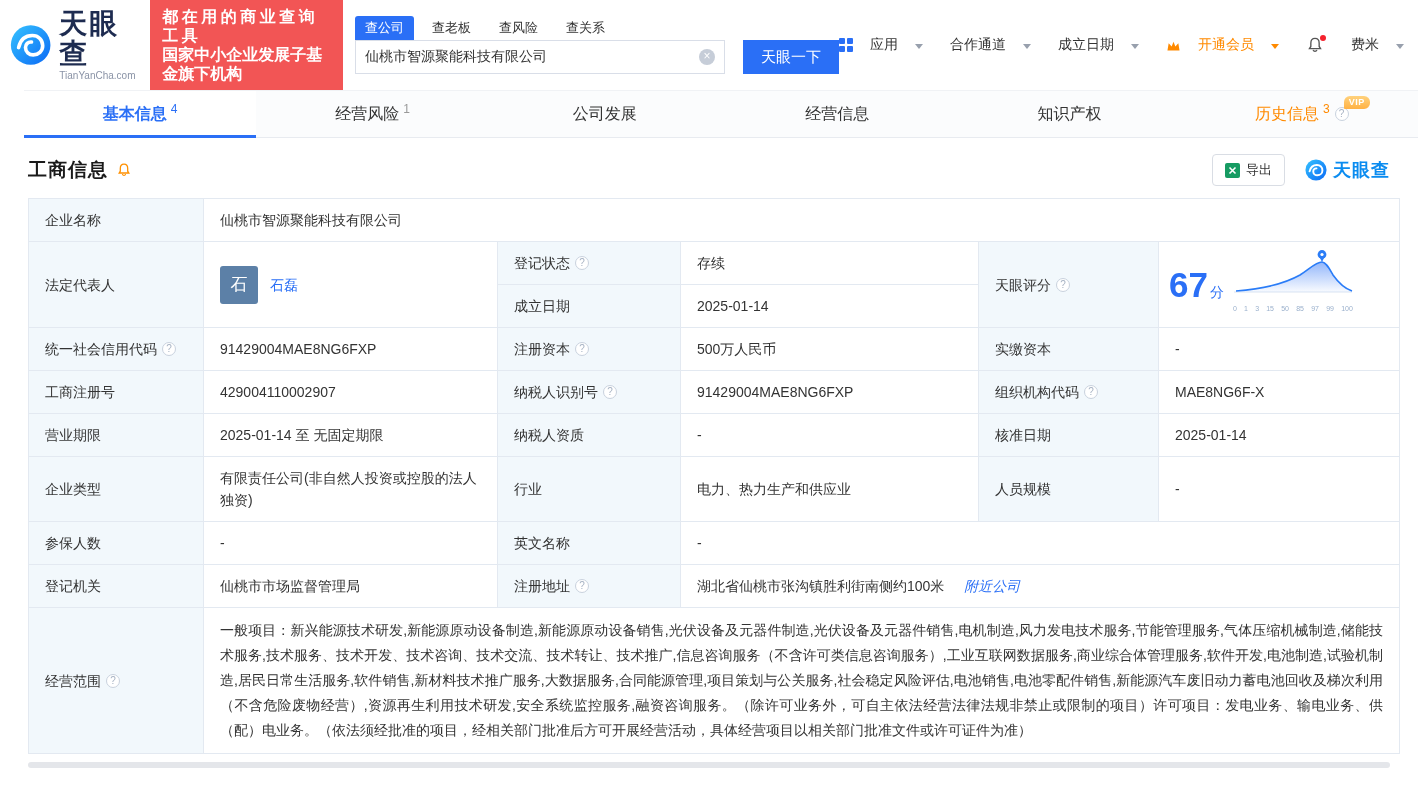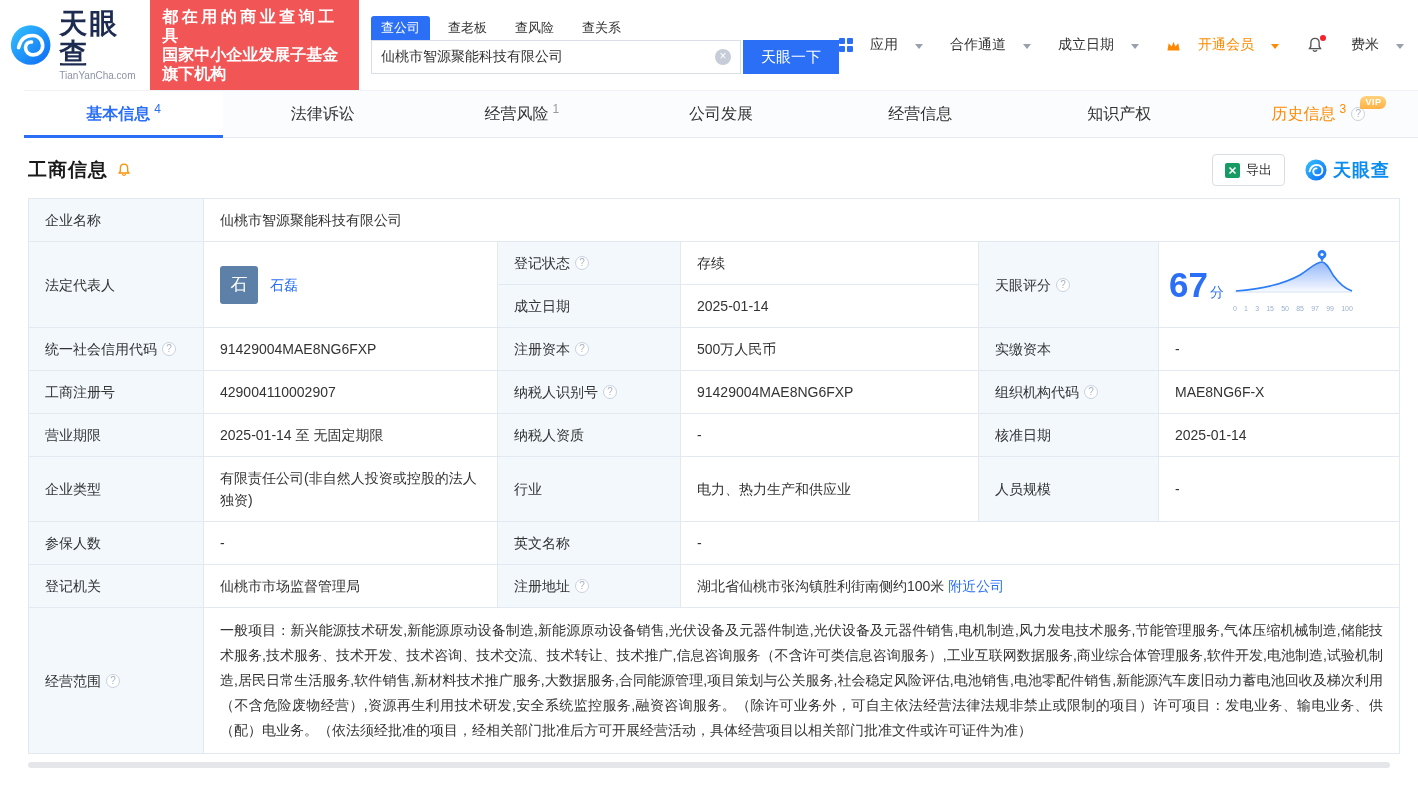--- a/index.html
+++ b/index.html
@@ -17,21 +17,21 @@
   .search-area { margin-left:12px; display:flex; flex-direction:column; }
   .search-tabs { display:flex; gap:8px; align-items:flex-end; height:24px; }
   .search-tab { font-size:13px; padding:3px 10px; cursor:pointer; color:#333; }
   .search-tab.active { background:var(--accent,#2a6ff6); color:#fff; border-radius:3px 3px 0 0; }
   .search-row { display:flex; }
   .search-box { width:370px; height:34px; border:1px solid #d9dee8; display:flex;
     align-items:center; padding:0 9px; background:#fff; }
   .search-input { flex:1; border:none; outline:none; font-size:14px; color:#333; background:transparent; }
   .clear-icon { width:16px; height:16px; border-radius:50%; background:#c6cdd8; color:#fff;
     font-size:12px; line-height:15px; text-align:center; cursor:pointer; flex:none; }
-  .search-btn { width:96px; height:34px; margin-left:2px; background:var(--accent,#2a6ff6);
+  .search-btn { width:96px; height:34px; margin-left:18px; background:var(--accent,#2a6ff6);
     color:#fff; border:none; font-size:15px; cursor:pointer; }
   .top-nav { margin-left:auto; display:flex; align-items:center; gap:27px; font-size:14px; }
   .nav-item { display:flex; align-items:center; gap:17px; cursor:pointer; white-space:nowrap; }
   .caret { width:0; height:0; border-left:4px solid transparent; border-right:4px solid transparent;
     border-top:5px solid #98a0ad; margin-top:2px; }
   .nav-vip { color:var(--orange,#ff8a00); }
   .nav-vip .caret { border-top-color:var(--orange,#ff8a00); }
   .bell-wrap { position:relative; display:flex; cursor:pointer; }
   .red-dot { position:absolute; top:-1px; right:-2px; width:6px; height:6px; background:#f5222d; border-radius:50%; }
 
@@ -77,21 +77,21 @@
   .rep .link { margin-left:12px; }
   .score-cell { padding:4px 10px !important; }
   .score-wrap { display:flex; align-items:center; gap:8px; }
   .score-figure { display:flex; align-items:baseline; }
   .score-num { font-size:35px; font-weight:bold; color:var(--accent,#2a6ff6); line-height:40px; }
   .score-unit { font-size:14px; color:var(--accent,#2a6ff6); margin-left:2px; }
   .score-chart { width:122px; }
   .ticks { display:flex; justify-content:space-between; font-size:7px; color:#9ab0cc; width:122px;
     margin-top:-3px; padding:0 1px; }
   .scope-text { line-height:25px; text-align:justify; }
-  .addr-link { margin-left:0; }
+  .addr-link { margin-left:16px;font-style:italic; }
   .hscroll { height:6px; width:1362px; background:#e4e6ea; border-radius:3px; margin:8px 28px 0; cursor:pointer; }
 </style>
 </head>
 <body>
 
 <header class="topbar">
   <div class="logo">
     <svg width="46" height="46" viewBox="0 0 48 48">
       <defs>
           <linearGradient id="lg1" x1="0" y1="0" x2="1" y2="1">
@@ -166,23 +166,20 @@
       <span>费米</span>
       <span class="caret"></span>
     </div>
   </nav>
 </header>
 
 <div class="tabbar">
   <div class="tab active">
     <span>基本信息</span>
     <span class="tab-count">4</span>
-  </div>
-  <div class="tab">
-    <span>法律诉讼</span>
   </div>
   <div class="tab">
     <span>经营风险</span>
     <span class="tab-count">1</span>
   </div>
   <div class="tab">
     <span>公司发展</span>
   </div>
   <div class="tab">
     <span>经营信息</span>

